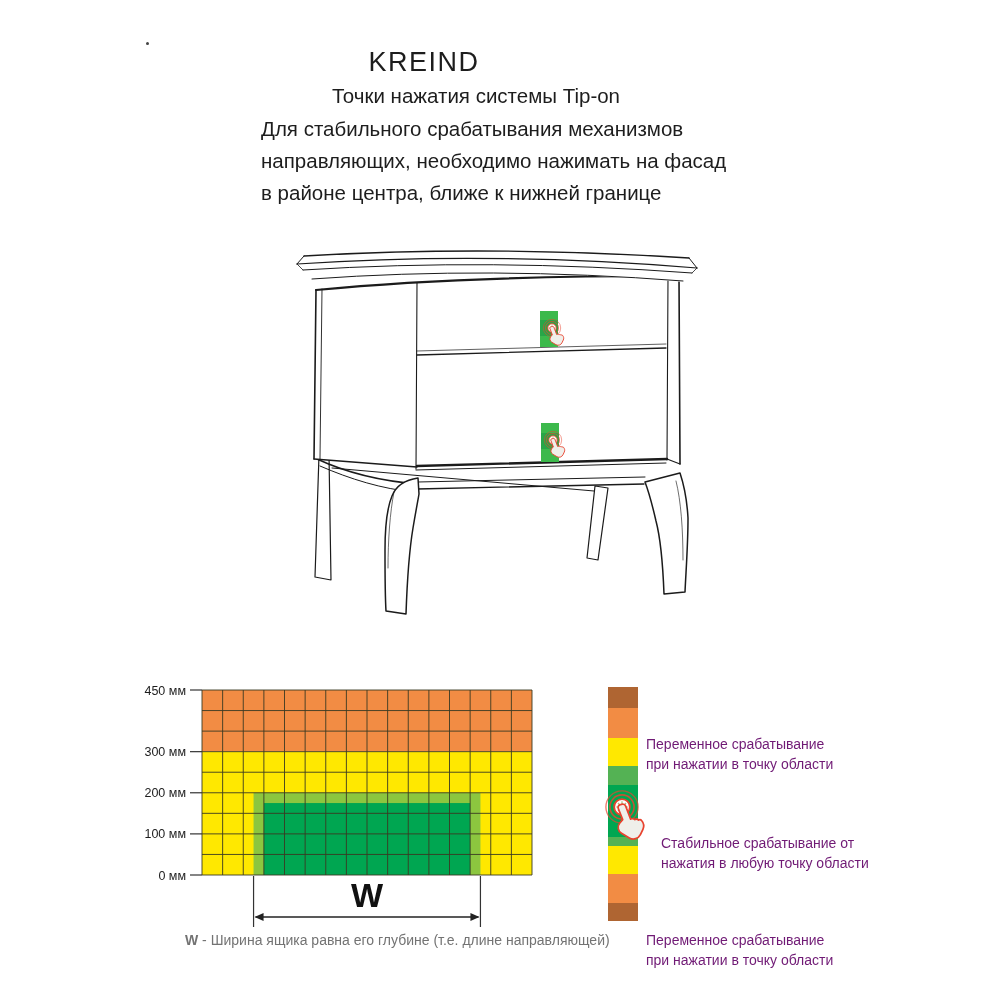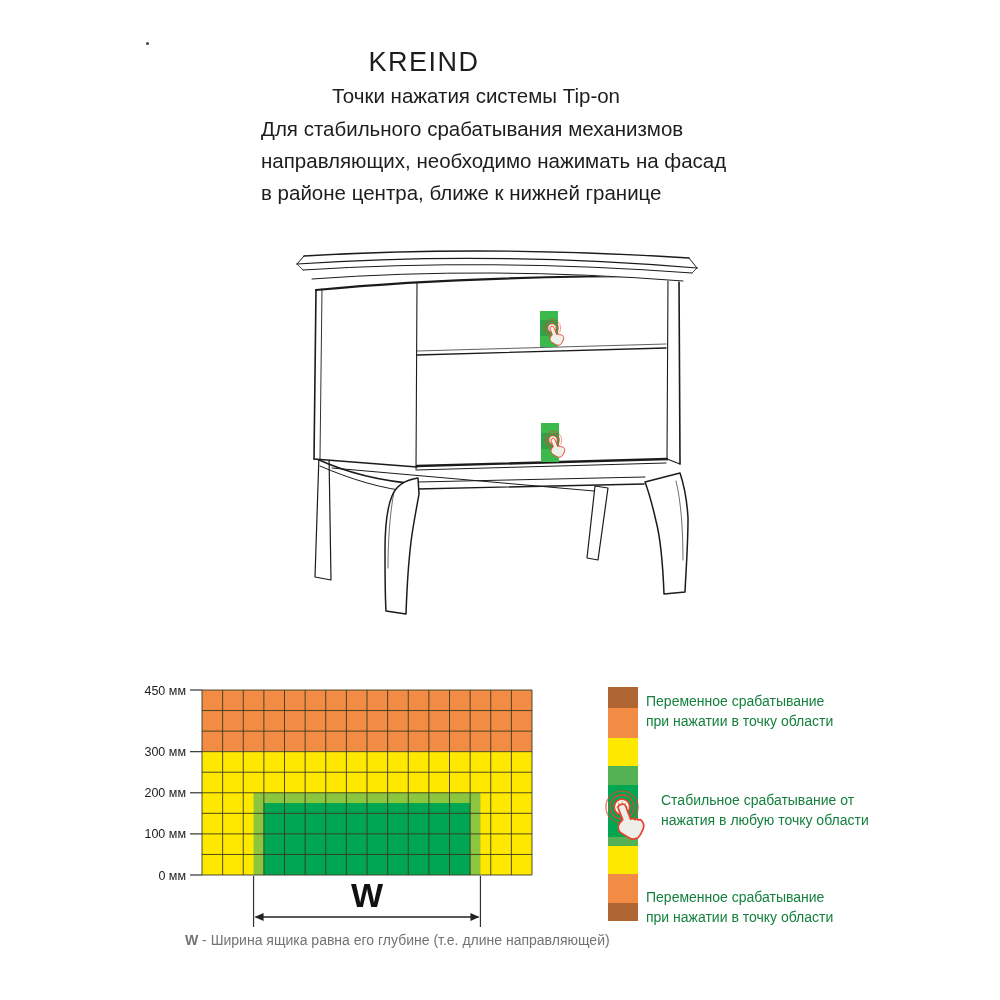--- a/index.html
+++ b/index.html
@@ -4,21 +4,21 @@
 <style>
   html,body{margin:0;padding:0;}
   body{
     width:1000px;height:1000px;position:relative;background:#ffffff;
     font-family:"Liberation Sans", sans-serif;color:#1d1d1d;overflow:hidden;
   }
   .abs{position:absolute;}
   #page-title{top:47px;left:0;width:848px;text-align:center;font-size:27px;letter-spacing:1.5px;font-weight:400;}
   #page-subtitle{top:84px;left:0;width:952px;text-align:center;font-size:20.5px;font-weight:400;}
   #intro-text{left:261px;top:113px;font-size:20.5px;line-height:32px;white-space:pre-line;}
-  .legend-text{font-size:14px;line-height:19.5px;white-space:pre-line;color:#15803d;width:250px;}
+  .legend-text{font-size:14px;line-height:19.5px;white-space:pre-line;color:#701a75;width:250px;margin-top:43px;}
   #legend-item-1{left:646px;top:692px;}
   #legend-item-2{left:661px;top:791px;}
   #legend-item-3{left:646px;top:888px;}
   #width-caption{left:185px;top:932px;font-size:14px;color:#737373;}
   #width-caption .w{font-weight:bold;}
   #tiny-dot{left:146px;top:42px;width:3px;height:3px;background:#444;border-radius:50%;}
   svg{display:block;}
 </style>
 </head>
 <body>

